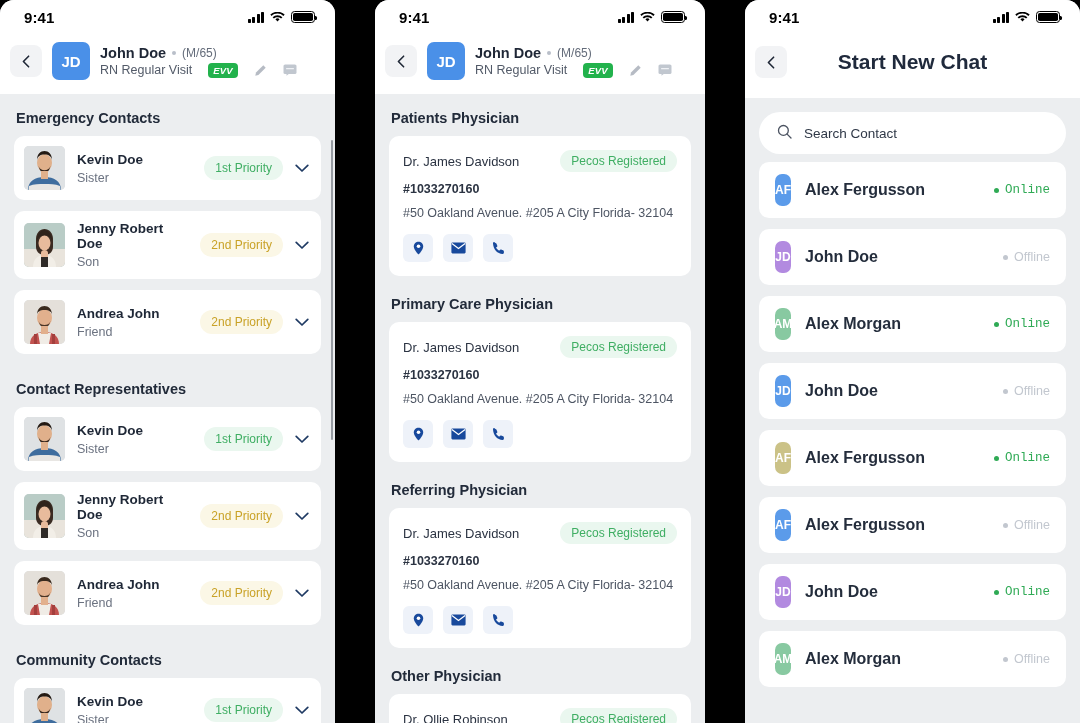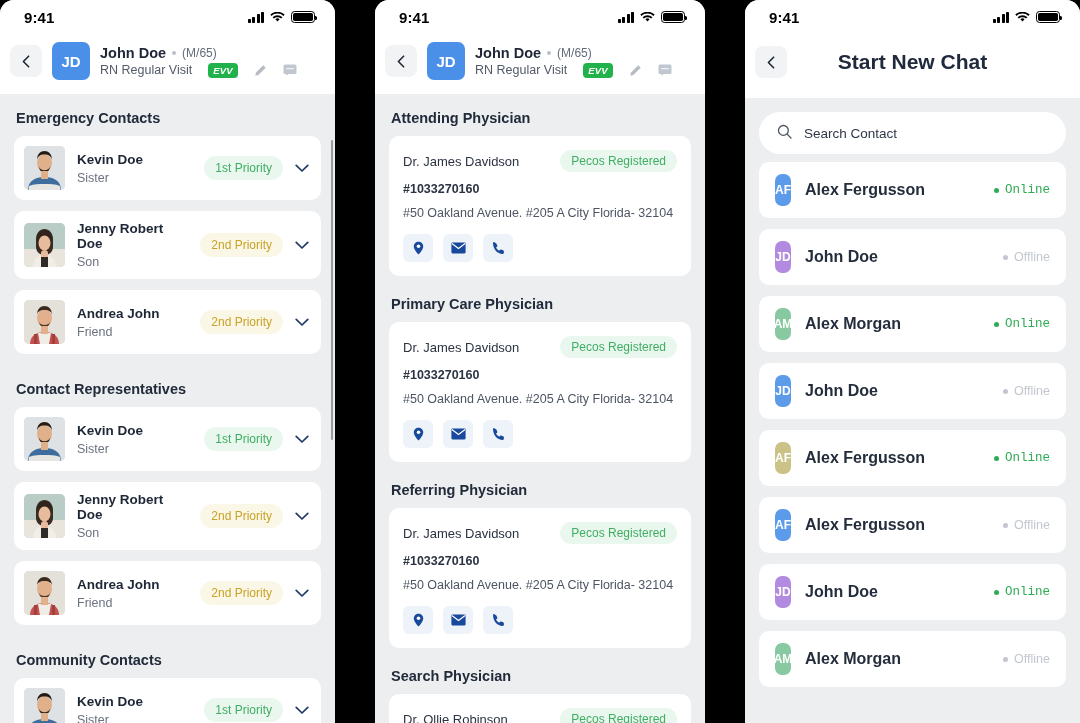--- a/index.html
+++ b/index.html
@@ -474,21 +474,21 @@
                 <rect x="3" y="4" width="8" height="1.3" rx="0.6" fill="#e9edf2"></rect>
                 <path d="M3.5 9.8 3.5 11.8 6 9.8z" fill="#aab2bd"></path>
               </svg>
           </span>
         </div>
       </div>
     </div>
 
     <div class="body">
       <div class="body-inner">
-          <div class="section-title">Attending Physician</div>
+          <div class="section-title">Patients Physician</div>
           <div class="phys-card">
             <div class="phys-row1">
               <span class="phys-name">Dr. James Davidson</span>
               <span class="pecos">Pecos Registered</span>
             </div>
             <div class="phys-npi">#1033270160</div>
             <div class="phys-addr">#50 Oakland Avenue. #205 A City Florida- 32104</div>
             <div class="phys-actions">
               <div class="act-btn">
                 <span>
@@ -576,21 +576,21 @@
               </div>
               <div class="act-btn">
                 <span>
                   <svg width="13" height="13" viewBox="0 0 13 13">
                     <path d="M3.4.9c.5 0 .9.3 1.1.8l.8 2c.2.5 0 1-.4 1.3l-.9.6c.7 1.4 1.8 2.5 3.2 3.2l.6-.9c.3-.4.8-.6 1.3-.4l2 .8c.5.2.8.6.8 1.1v1.3c0 .7-.6 1.3-1.3 1.2C5.4 11.5 1.5 7.6 1 1.4.9.7 1.5.1 2.2.1z" fill="#18499c"></path>
                   </svg>
                 </span>
               </div>
             </div>
           </div>
-          <div class="section-title">Search Physician</div>
+          <div class="section-title">Other Physician</div>
           <div class="phys-card">
             <div class="phys-row1">
               <span class="phys-name">Dr. Ollie Robinson</span>
               <span class="pecos">Pecos Registered</span>
             </div>
           </div>
         </div>
     </div>
   </div>
 

